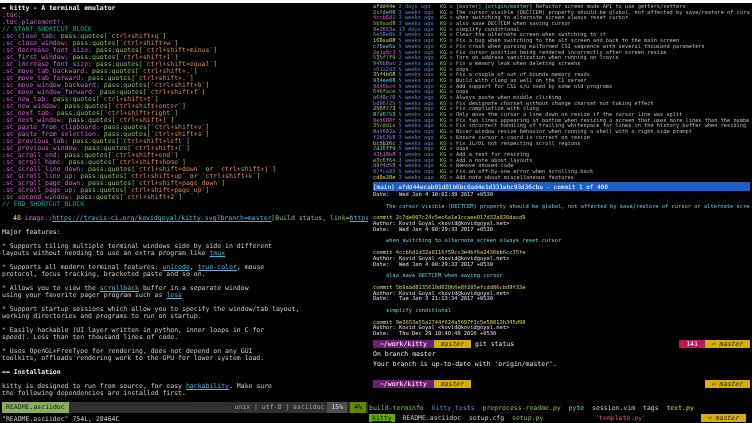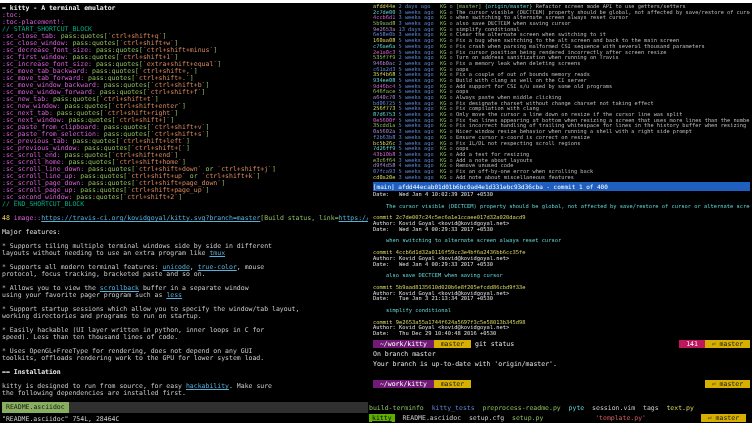--- a/index.html
+++ b/index.html
@@ -40,23 +40,23 @@
   .c-yellow{color:#d7d75f;}
   .c-cyan{color:#5fd7d7;}
   .c-blue{color:#5f87d7;}
   .c-purple{color:#af87d7;}
   .c-red{color:#d75f5f;margin-left:44px;}
   .c-grey{color:#8a8a8a;}
   .c-teal{color:#00af87;}
   .c-wb{color:#ededed;font-weight:bold;}
   .c-white{color:#e0e0e0;}
   .c-url{color:#56b0d8;text-decoration:underline;}
-  .c-lnr{color:#ffd75f;}
+  .c-lnr{color:#ffd75f;margin-left:11px;}
   .c-chip-blue{background:#701a75;color:#fff;padding:0 3px;}
-  .c-chip-yellow{background:#d7af00;color:#1a1a1a;padding:0 3px;}
+  .c-chip-yellow{background:#d7af00;color:#1a1a1a;padding:0 3px;font-style:italic;}
   .c-chip-red{background:#be185d;color:#fff;padding:0 3px;}
   .c-chip-green{background:#5faf00;color:#0a0a0a;padding:0 3px;text-decoration:underline;}
   .chip{display:inline-block;padding:0 4px;height:11px;}
   .chip-green{background:#87af5f;color:#1a1a1a;}
   .chip-grey{background:#4e4e4e;color:#dadada;}
   .chip-green2{background:#5f8700;color:#0a0a0a;}
 </style>
 </head>
 <body>
 
@@ -65,21 +65,21 @@
   <div class="pane editor">
     <div>
         <div class="tl"><span class="l"><span class="c-wb">= kitty - A terminal emulator</span></span></div>
         <div class="tl"><span class="l"><span class="c-pink">:toc:</span></span></div>
         <div class="tl"><span class="l"><span class="c-pink">:toc-placement!:</span></span></div>
         <div class="tl"><span class="l"><span class="c-teal">// START_SHORTCUT_BLOCK</span></span></div>
         <div class="tl"><span class="l"><span class="c-pink">:sc_close_tab:</span><span class="c-green"> pass:quotes[</span><span class="c-orange">`ctrl+shift+q`</span><span class="c-green">]</span></span></div>
         <div class="tl"><span class="l"><span class="c-pink">:sc_close_window:</span><span class="c-green"> pass:quotes[</span><span class="c-orange">`ctrl+shift+w`</span><span class="c-green">]</span></span></div>
         <div class="tl"><span class="l"><span class="c-pink">:sc_decrease_font_size:</span><span class="c-green"> pass:quotes[</span><span class="c-orange">`ctrl+shift+minus`</span><span class="c-green">]</span></span></div>
         <div class="tl"><span class="l"><span class="c-pink">:sc_first_window:</span><span class="c-green"> pass:quotes[</span><span class="c-orange">`ctrl+shift+1`</span><span class="c-green">]</span></span></div>
-        <div class="tl"><span class="l"><span class="c-pink">:sc_increase_font_size:</span><span class="c-green"> pass:quotes[</span><span class="c-orange">`extra+shift+equal`</span><span class="c-green">]</span></span></div>
+        <div class="tl"><span class="l"><span class="c-pink">:sc_increase_font_size:</span><span class="c-green"> pass:quotes[</span><span class="c-orange">`ctrl+shift+equal`</span><span class="c-green">]</span></span></div>
         <div class="tl"><span class="l"><span class="c-pink">:sc_move_tab_backward:</span><span class="c-green"> pass:quotes[</span><span class="c-orange">`ctrl+shift+,`</span><span class="c-green">]</span></span></div>
         <div class="tl"><span class="l"><span class="c-pink">:sc_move_tab_forward:</span><span class="c-green"> pass:quotes[</span><span class="c-orange">`ctrl+shift+.`</span><span class="c-green">]</span></span></div>
         <div class="tl"><span class="l"><span class="c-pink">:sc_move_window_backward:</span><span class="c-green"> pass:quotes[</span><span class="c-orange">`ctrl+shift+b`</span><span class="c-green">]</span></span></div>
         <div class="tl"><span class="l"><span class="c-pink">:sc_move_window_forward:</span><span class="c-green"> pass:quotes[</span><span class="c-orange">`ctrl+shift+f`</span><span class="c-green">]</span></span></div>
         <div class="tl"><span class="l"><span class="c-pink">:sc_new_tab:</span><span class="c-green"> pass:quotes[</span><span class="c-orange">`ctrl+shift+t`</span><span class="c-green">]</span></span></div>
         <div class="tl"><span class="l"><span class="c-pink">:sc_new_window:</span><span class="c-green"> pass:quotes[</span><span class="c-orange">`ctrl+shift+enter`</span><span class="c-green">]</span></span></div>
         <div class="tl"><span class="l"><span class="c-pink">:sc_next_tab:</span><span class="c-green"> pass:quotes[</span><span class="c-orange">`ctrl+shift+right`</span><span class="c-green">]</span></span></div>
         <div class="tl"><span class="l"><span class="c-pink">:sc_next_window:</span><span class="c-green"> pass:quotes[</span><span class="c-orange">`ctrl+shift+]`</span><span class="c-green">]</span></span></div>
         <div class="tl"><span class="l"><span class="c-pink">:sc_paste_from_clipboard:</span><span class="c-green"> pass:quotes[</span><span class="c-orange">`ctrl+shift+v`</span><span class="c-green">]</span></span></div>
         <div class="tl"><span class="l"><span class="c-pink">:sc_paste_from_selection:</span><span class="c-green"> pass:quotes[</span><span class="c-orange">`ctrl+shift+s`</span><span class="c-green">]</span></span></div>
@@ -118,20 +118,25 @@
         <div class="tl"><span class="l"><span> </span></span></div>
         <div class="tl"><span class="l"><span class="c-wb">== Installation</span></span></div>
         <div class="tl"><span class="l"><span> </span></span></div>
         <div class="tl"><span class="l"><span>kitty is designed to run from source, for easy </span><span class="c-url">hackability</span><span>. Make sure</span></span></div>
         <div class="tl"><span class="l"><span>the following dependencies are installed first.</span></span></div>
       </div>
   </div>
 
   <div class="statusline">
     <span class="chip chip-green">README.asciidoc</span>
+    <span class="sl-right">
+      <span>unix | utf-8 | asciidoc</span>
+      <span class="chip chip-grey">15%</span>
+      <span class="chip chip-green2">4%</span>
+    </span>
   </div>
 
   <div class="cmdline">"README.asciidoc" 754L, 28464C</div>
 
   <div class="pane log">
     <div>
         <div class="tl"><span class="l"><span class="c-yellow">afdd44e </span><span class="c-blue">2 days ago   </span><span class="c-green">KG </span><span class="c-grey">o </span><span class="c-green">[master] </span><span class="c-cyan">{origin/master} </span><span>Refactor screen mode API to use getters/setters</span></span></div>
         <div class="tl"><span class="l"><span class="c-cyan">2c7de00 </span><span class="c-blue">3 weeks ago  </span><span class="c-green">KG </span><span class="c-grey">o </span><span>The cursor visible (DECTCEM) property should be global, not affected by save/restore of cursor</span></span></div>
         <div class="tl"><span class="l"><span class="c-pink">4ccb6d1 </span><span class="c-blue">3 weeks ago  </span><span class="c-green">KG </span><span class="c-grey">o </span><span>when switching to alternate screen always reset cursor</span></span></div>
         <div class="tl"><span class="l"><span class="c-green">5b9aad8 </span><span class="c-blue">3 weeks ago  </span><span class="c-green">KG </span><span class="c-grey">o </span><span>also save DECTCEM when saving cursor</span></span></div>

